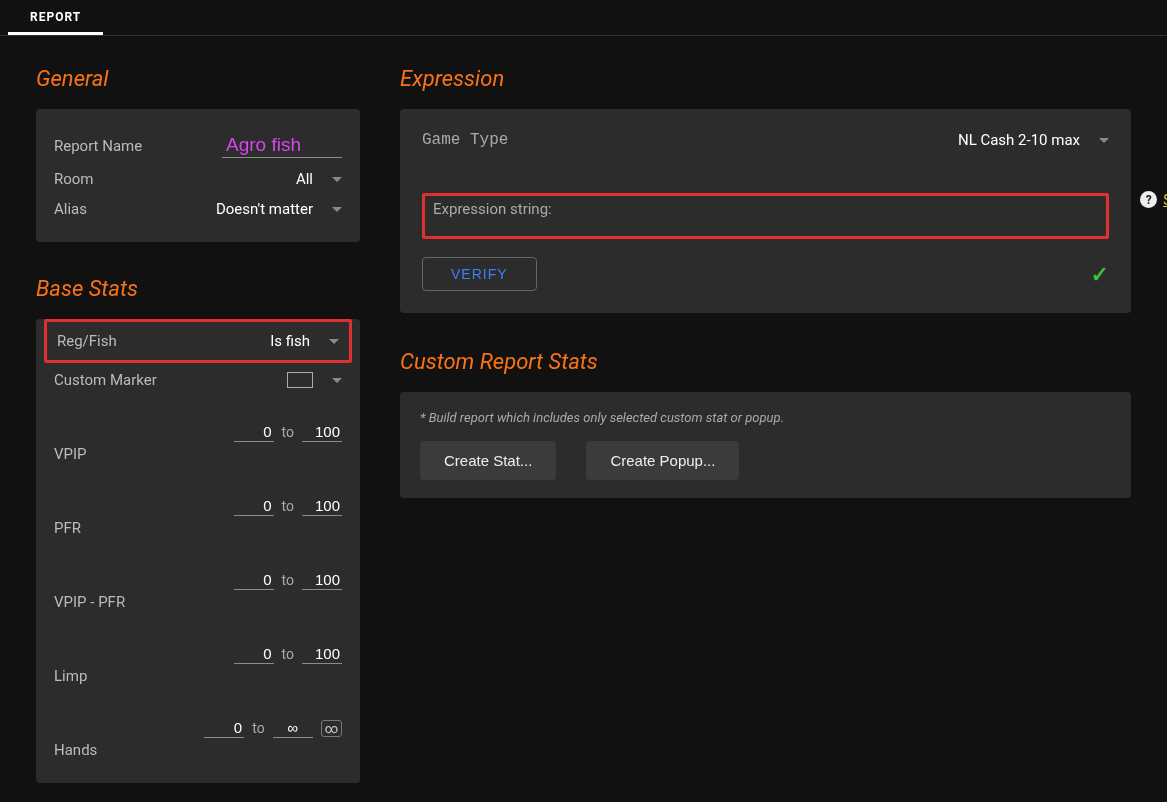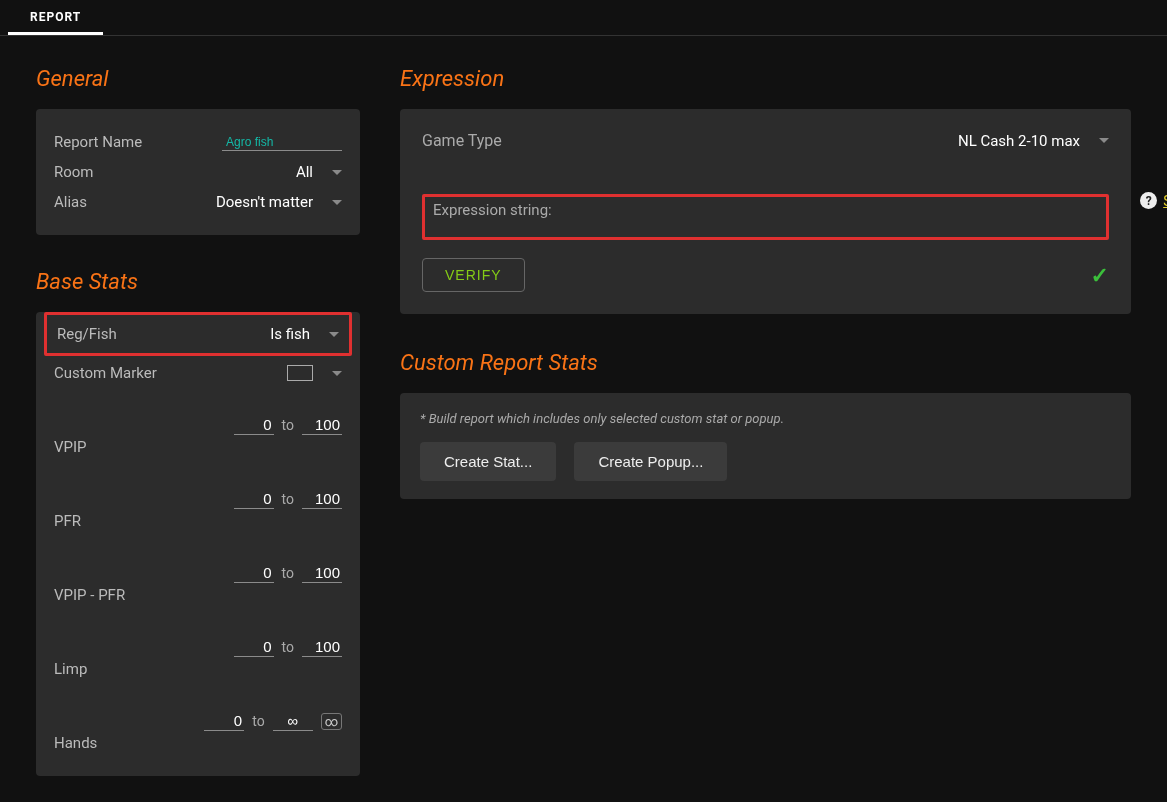--- a/index.html
+++ b/index.html
@@ -51,22 +51,22 @@
     align-items: center;
     justify-content: space-between;
     padding: 6px 0;
     min-height: 30px;
   }
   .row .label { color: #bbb; font-size: 15px; }
   .text-input {
     background: transparent;
     border: none;
     border-bottom: 1px solid #8b8b8b;
-    color: #14b8a6;
-    font-size: 12px;
+    color: #d946ef;
+    font-size: 19px;
     width: 120px;
     padding: 1px 4px;
     text-align: left;
   }
   .dropdown {
     display: inline-flex;
     align-items: center;
     gap: 19px;
     color: #fff;
     font-size: 15px;
@@ -144,21 +144,21 @@
     padding: 22px 22px 22px 22px;
     margin-bottom: 36px;
   }
   .gametype {
     display: flex;
     justify-content: space-between;
     align-items: center;
     margin-bottom: 44px;
     font-size: 16px;
   }
-  .gametype .label { color: #aaa; }
+  .gametype .label { color: #aaa; font-family: Liberation Mono, monospace; }
   .expr-area {
     position: relative;
     padding: 4px 8px 8px 8px;
     margin-bottom: 18px;
   }
   .expr-head {
     display: flex;
     align-items: center;
     gap: 10px;
     margin-bottom: 10px;
@@ -192,39 +192,39 @@
   .verify-row {
     display: flex;
     align-items: center;
     justify-content: space-between;
     margin-top: 18px;
   }
   .verify-btn {
     background: transparent;
     border: 1px solid #666;
     border-radius: 4px;
-    color: #84cc16;
-    padding: 8px 22px;
+    color: #3b82f6;
+    padding: 8px 28px;
     font-size: 14px;
     letter-spacing: 1px;
     cursor: pointer;
   }
   .check-ok { color: #3bbf3b; font-size: 22px; font-weight: 700; }
   .custom-card {
     background: #2c2c2c;
     border-radius: 4px;
     padding: 18px 20px;
   }
   .hint {
     color: #aaa;
     font-style: italic;
     font-size: 13px;
     margin-bottom: 16px;
   }
-  .btn-row { display: flex; gap: 18px; align-items: flex-end; }
+  .btn-row { display: flex; gap: 30px; align-items: flex-end; }
   .dark-btn {
     background: #3b3b3b;
     border: none;
     border-radius: 4px;
     color: #eee;
     padding: 11px 24px;
     font-size: 15px;
     cursor: pointer;
   }
 </style>

